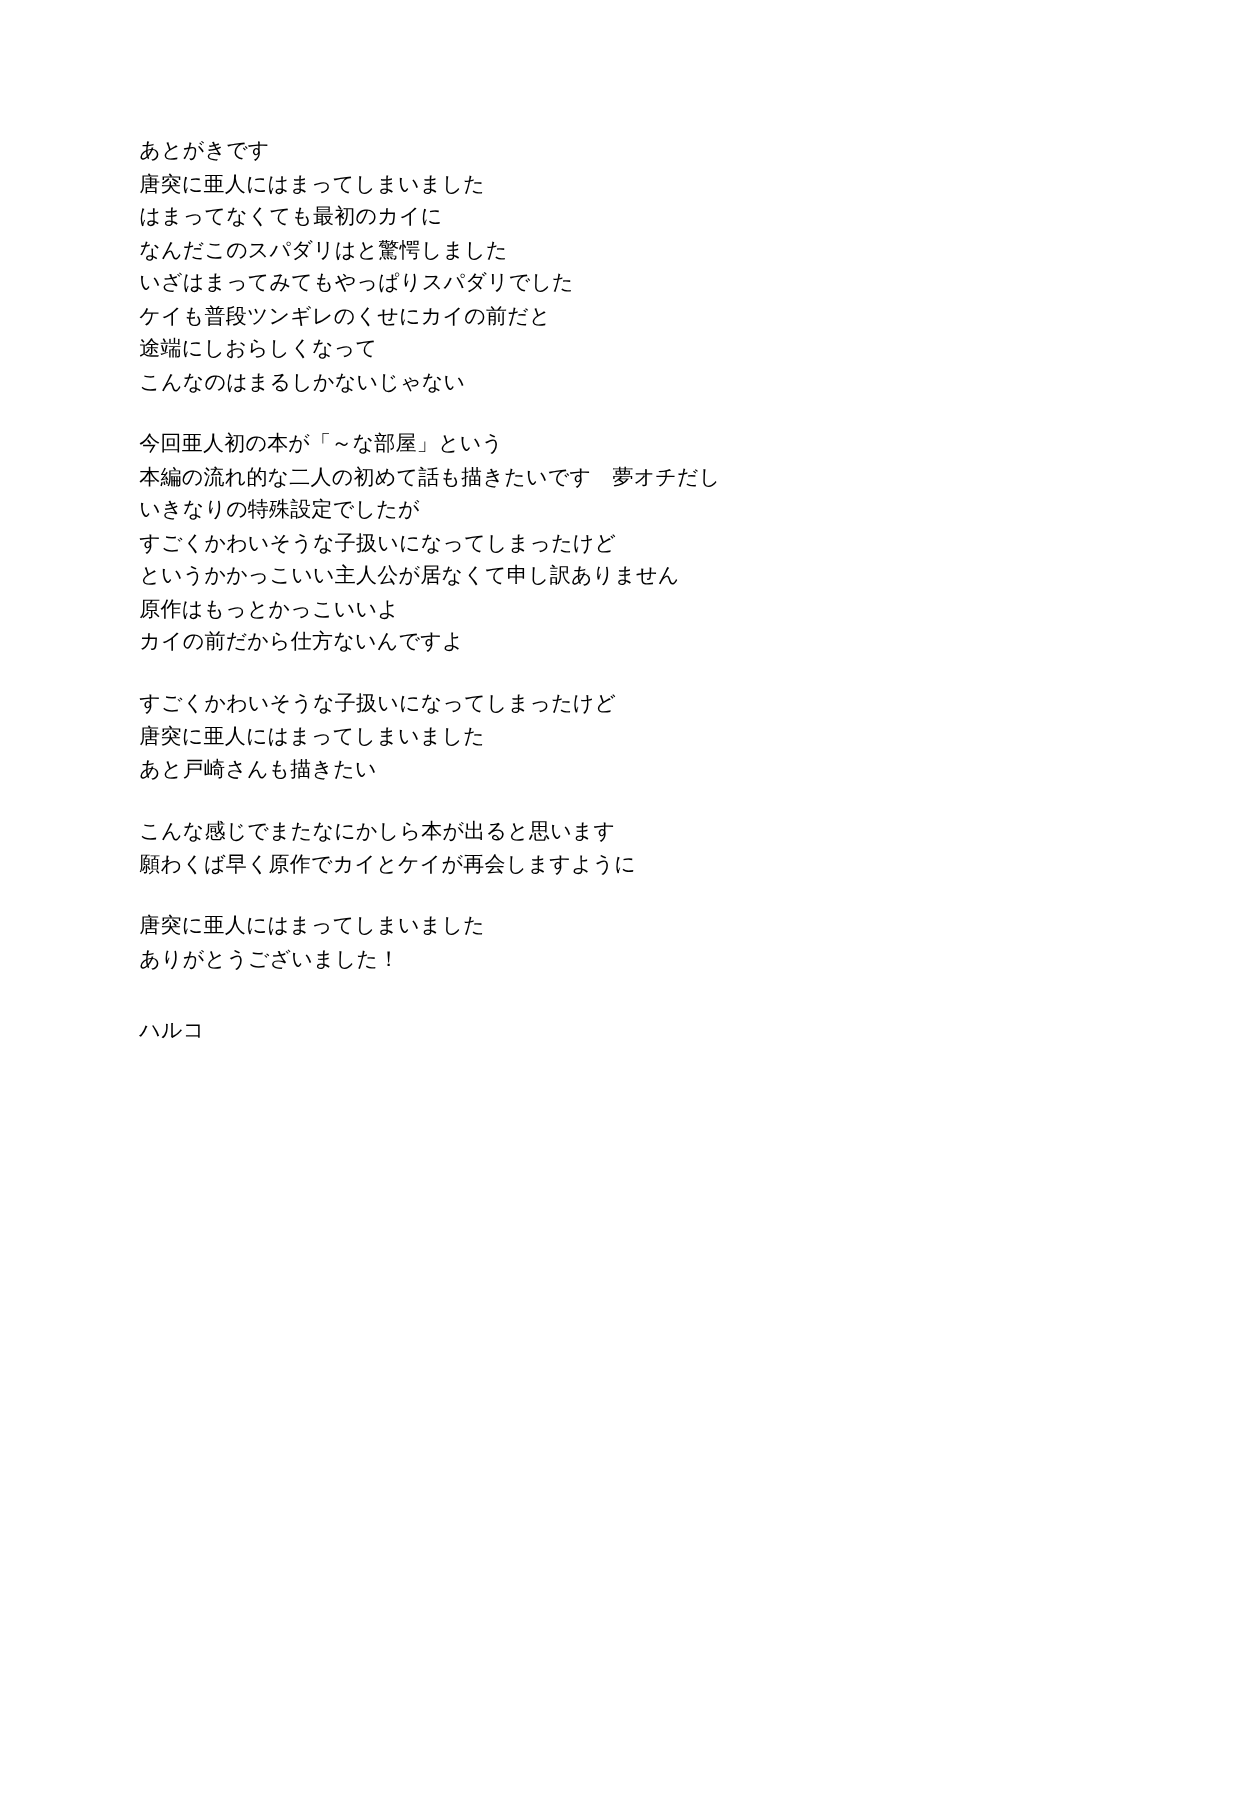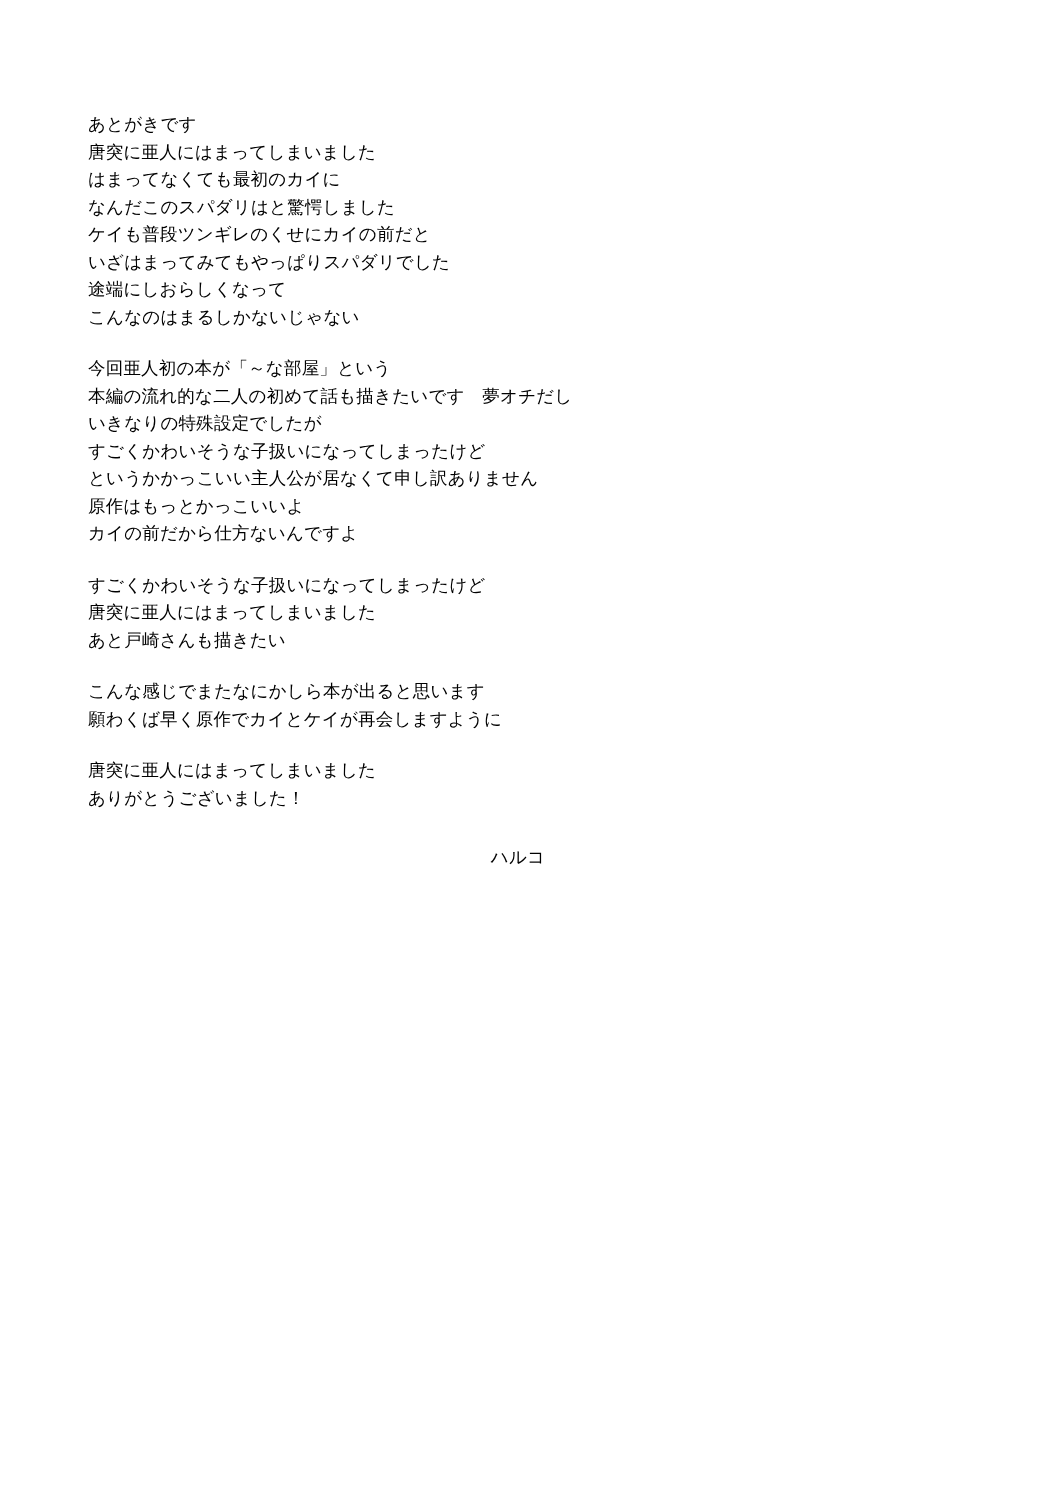--- a/index.html
+++ b/index.html
@@ -20,44 +20,44 @@
     top: 112px;
     width: 860px;
   }
   .para {
     margin: 0 0 24px 0;
   }
   .para:last-child {
     margin-bottom: 0;
   }
   .line {
-    font-family: Liberation Mono, monospace;
+    font-family: Liberation Sans, sans-serif;
     font-size: 17.5px;
     line-height: 27.5px;
     color: #000000;
     white-space: pre;
     letter-spacing: 0.2px;
+    margin-left: 28px;
   }
   .signature {
     margin-top: 32px;
-    text-align: center;
   }
 </style>
 </head>
 <body>
 
 <div class="page">
   <div class="afterword" id="afterword">
       <div class="para">
         <div class="line">あとがきです</div>
         <div class="line">唐突に亜人にはまってしまいました</div>
         <div class="line">はまってなくても最初のカイに</div>
         <div class="line">なんだこのスパダリはと驚愕しました</div>
+        <div class="line">いざはまってみてもやっぱりスパダリでした</div>
         <div class="line">ケイも普段ツンギレのくせにカイの前だと</div>
-        <div class="line">いざはまってみてもやっぱりスパダリでした</div>
         <div class="line">途端にしおらしくなって</div>
         <div class="line">こんなのはまるしかないじゃない</div>
       </div>
       <div class="para">
         <div class="line">今回亜人初の本が「～な部屋」という</div>
         <div class="line">本編の流れ的な二人の初めて話も描きたいです　夢オチだし</div>
         <div class="line">いきなりの特殊設定でしたが</div>
         <div class="line">すごくかわいそうな子扱いになってしまったけど</div>
         <div class="line">というかかっこいい主人公が居なくて申し訳ありません</div>
         <div class="line">原作はもっとかっこいいよ</div>

